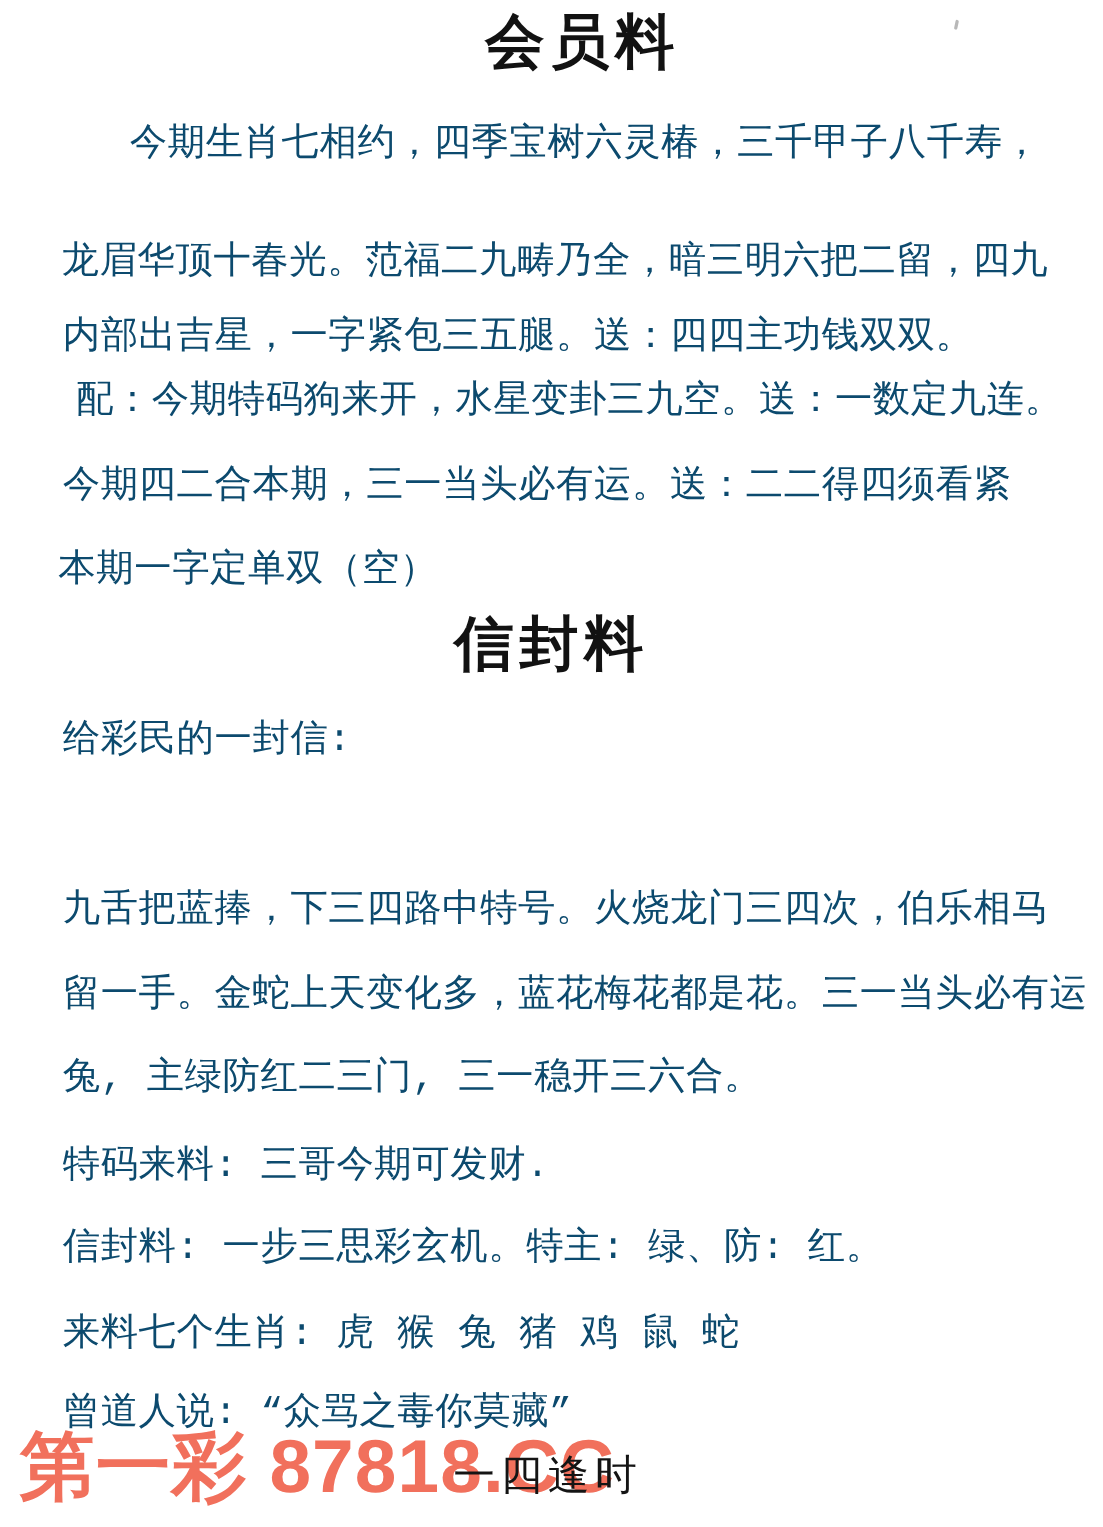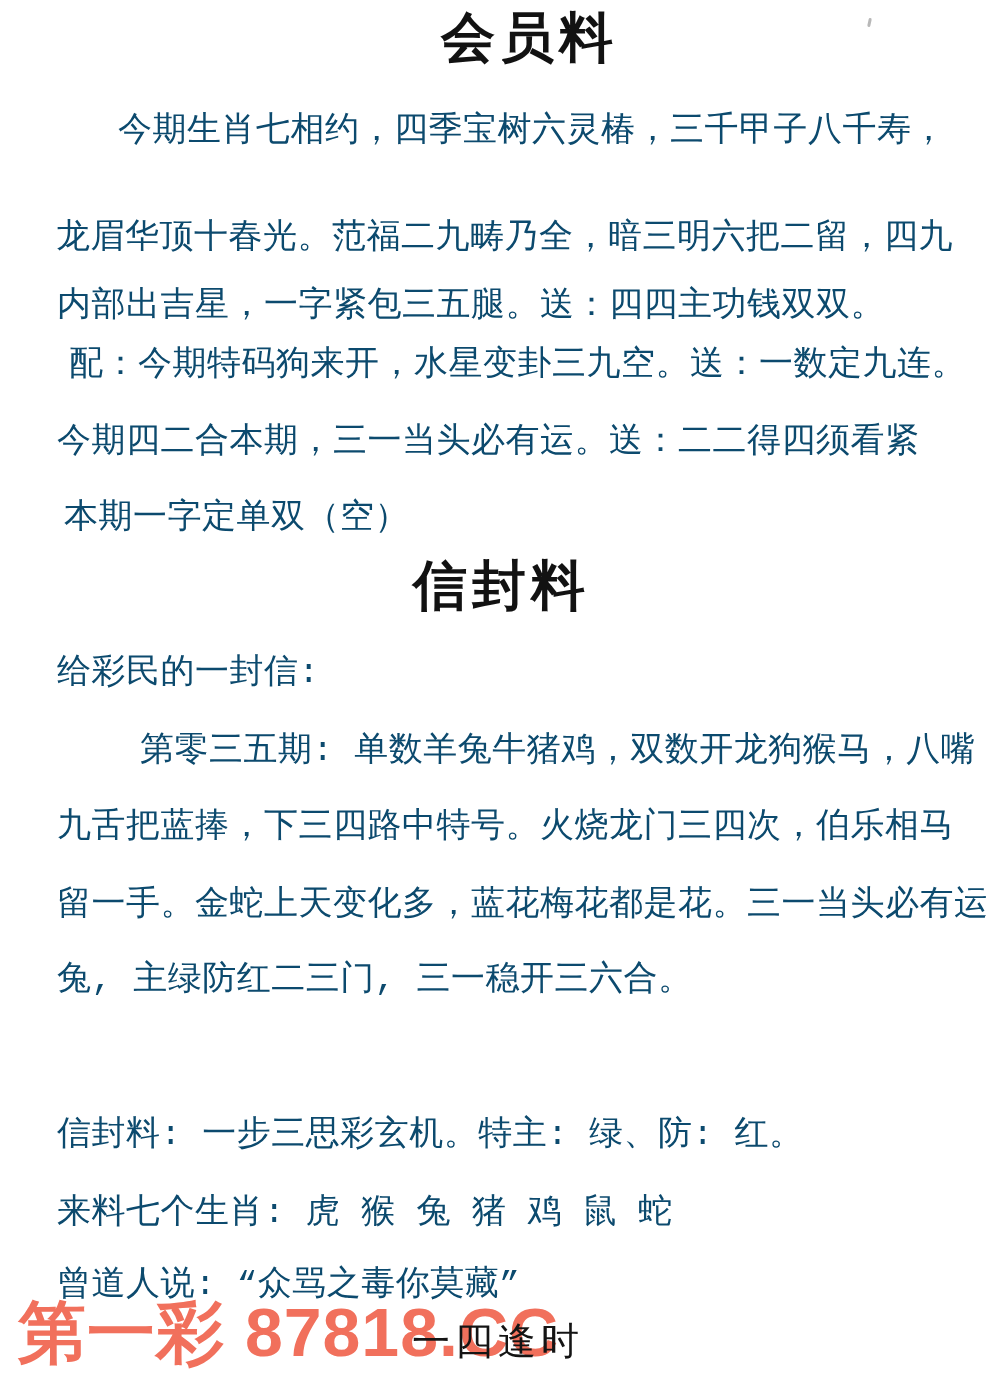--- a/index.html
+++ b/index.html
@@ -74,29 +74,29 @@
 
   <div class="speck"></div>
 
   <div class="sec-title" style="top:2px;padding-left:28px;">会员料</div>
 
   <div class="line" style="top:106px;left:118px;">今期生肖七相约，四季宝树六灵椿，三千甲子八千寿，</div>
   <div class="line" style="top:183px;left:56px;margin-top:30px;">龙眉华顶十春光。范福二九畴乃全，暗三明六把二留，四九</div>
   <div class="line" style="top:260px;left:57px;margin-top:21px;">内部出吉星，一字紧包三五腿。送：四四主功钱双双。</div>
   <div class="line" style="top:340px;left:69px;">配：今期特码狗来开，水星变卦三九空。送：一数定九连。</div>
   <div class="line" style="top:417px;left:57px;">今期四二合本期，三一当头必有运。送：二二得四须看紧</div>
-  <div class="line" style="top:493px;left:64px;text-align:right;">本期一字定单双（空）</div>
+  <div class="line" style="top:493px;left:53px;text-align:right;">本期一字定单双（空）</div>
 
   <div class="sec-title" style="top:550px;">信封料</div>
 
   <div class="line" style="top:648px;left:57px;">给彩民的一封信:</div>
 
-  <div class="line" style="top:726px;left:140px;">第零三五期: 单数羊兔牛猪鸡，双数开龙狗猴马，八嘴</div>
   <div class="line" style="top:802px;left:57px;">九舌把蓝捧，下三四路中特号。火烧龙门三四次，伯乐相马</div>
   <div class="line" style="top:880px;left:57px;">留一手。金蛇上天变化多，蓝花梅花都是花。三一当头必有运</div>
   <div class="line" style="top:955px;left:57px;">兔, 主绿防红二三门, 三一稳开三六合。</div>
+  <div class="line" style="top:1035px;left:57px;">特码来料: 三哥今期可发财.</div>
   <div class="line" style="top:1110px;left:57px;">信封料: 一步三思彩玄机。特主: 绿、防: 红。</div>
   <div class="line" style="top:1188px;left:57px;">来料七个生肖: 虎 猴 兔 猪 鸡 鼠 蛇</div>
   <div class="line" style="top:1260px;left:57px;">曾道人说: “众骂之毒你莫藏”</div>
 
   <div class="footer-line">一四逢时</div>
 
 </div>
 
 </body></html>

